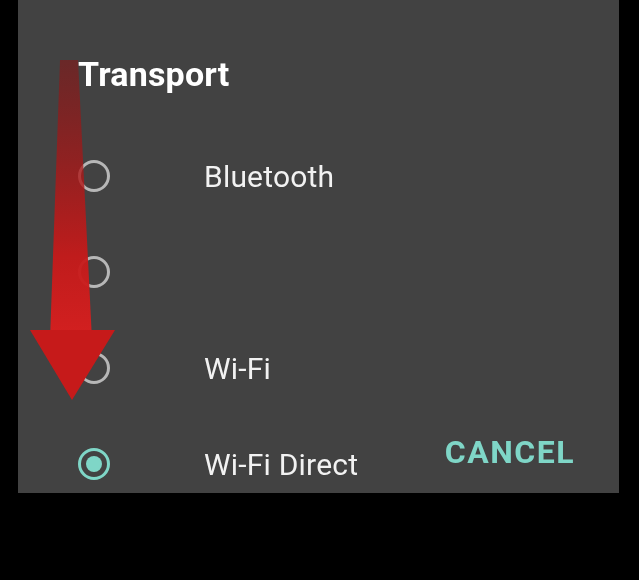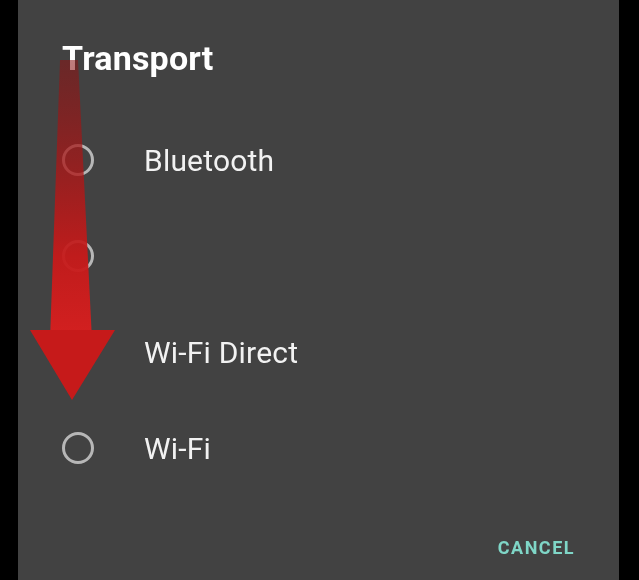--- a/index.html
+++ b/index.html
@@ -11,44 +11,45 @@
     font-family: Roboto, "Helvetica Neue", Arial, sans-serif;
     overflow: hidden;
     -webkit-font-smoothing: antialiased;
   }
 
   .dialog {
     position: absolute;
     left: 18px;
     top: 0;
     width: 601px;
-    height: 580px;
+    height: 493px;
     background: #424242;
     box-sizing: border-box;
-    padding: 0;
+    padding: 16px;
   }
 
   .dialog-title {
     color: #fff;
     font-size: 34px;
     font-weight: 700;
     padding: 38px 0 0 44px;
     letter-spacing: 0.2px;
   }
 
   .options {
     margin-top: 34px;
   }
 
   .option {
     display: flex;
     align-items: center;
     height: 96px;
     padding-left: 44px;
     cursor: pointer;
+    gap: 44px;
   }
 
   .radio {
     width: 32px;
     height: 32px;
     flex: 0 0 32px;
     position: relative;
     margin-right: 50px;
   }
   .radio .outer {
@@ -85,21 +86,21 @@
 
   .actions {
     position: absolute;
     right: 38px;
     bottom: 12px;
   }
   .cancel-btn {
     background: transparent;
     border: none;
     color: #7fd6c7;
-    font-size: 18px;
+    font-size: 32px;
     font-weight: 700;
     letter-spacing: 1.5px;
     cursor: pointer;
     padding: 10px 6px;
     font-family: inherit;
   }
 
   
   .arrow {
     position: absolute;
@@ -131,32 +132,32 @@
       <span class="option-label">Bluetooth</span>
     </div>
 
     <div class="option">
       <span class="radio">
         <span class="outer"></span>
       </span>
     </div>
 
     <div class="option">
+      <span class="radio">
+        <span class="outer"></span>
+      </span>
+      <span class="option-label">Wi-Fi</span>
+    </div>
+
+    <div class="option">
       <span class="radio selected">
         <span class="outer"></span>
           <span class="inner"></span>
       </span>
       <span class="option-label">Wi-Fi Direct</span>
-    </div>
-
-    <div class="option">
-      <span class="radio">
-        <span class="outer"></span>
-      </span>
-      <span class="option-label">Wi-Fi</span>
     </div>
 
   </div>
 
   <div class="actions">
     <button class="cancel-btn">CANCEL</button>
   </div>
 
 </div>
 

